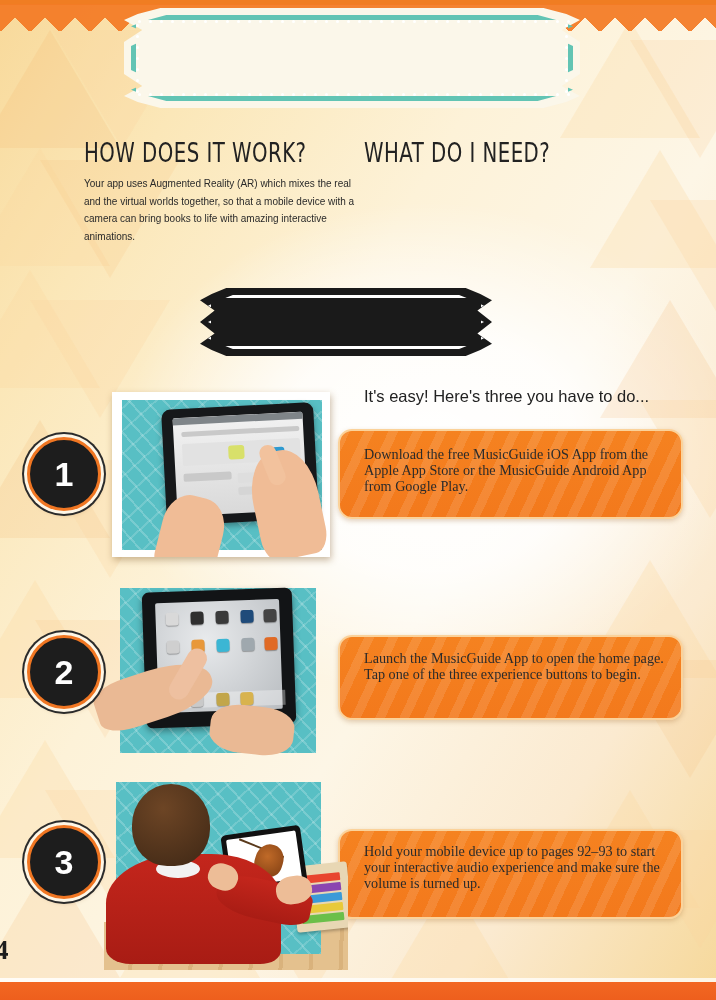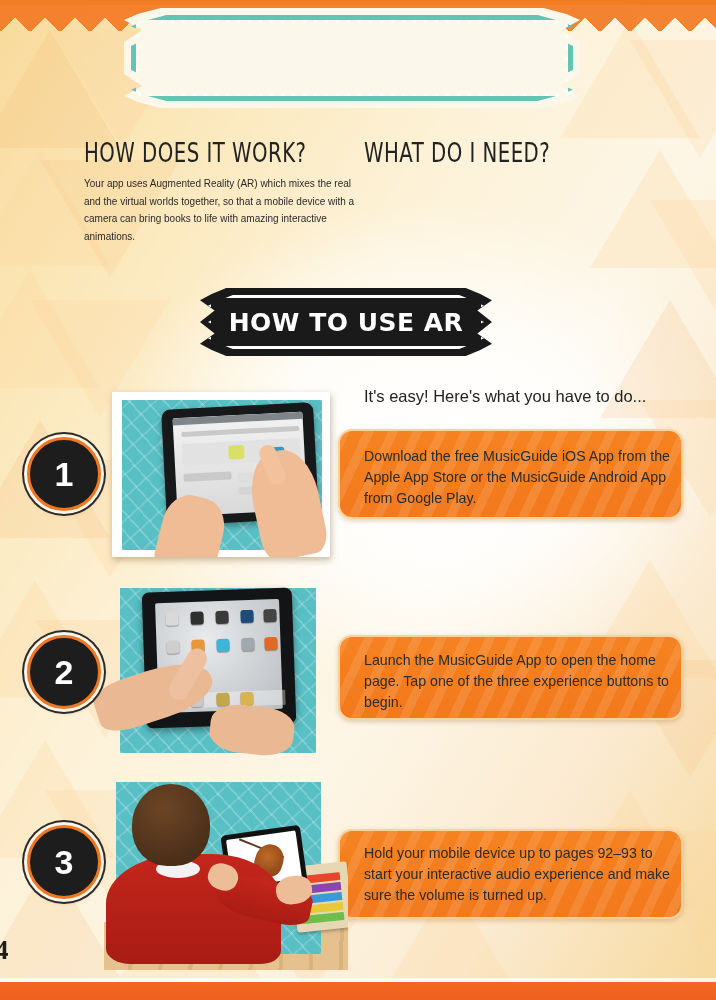--- a/index.html
+++ b/index.html
@@ -237,23 +237,23 @@
         rgba(255,255,255,0.11) 0px,
         rgba(255,255,255,0.11) 9px,
         rgba(255,255,255,0) 9px,
         rgba(255,255,255,0) 22px),
       linear-gradient(#f58220, #f3791c);
     border: 2px solid #fbd29a;
     box-shadow: 0 2px 5px rgba(150,90,30,.28);
   }
   .step-text {
     position: absolute;
-    font-family: Liberation Sans, sans-serif;
+    font-family: Liberation Serif, serif;
     font-size: 14.2px;
-    line-height: 21px;
+    line-height: 16px;
     color: #2b2b2b;
   }
 
   .box1 { left: 338px; top: 429px; width: 345px; height: 90px; }
   .txt1 { left: 364px; top: 446px; width: 310px; }
 
   .box2 { left: 338px; top: 635px; width: 345px; height: 85px; }
   .txt2 { left: 364px; top: 650px; width: 310px; }
 
   .box3 { left: 338px; top: 829px; width: 345px; height: 90px; }
@@ -566,23 +566,22 @@
     <h2>HOW DOES IT WORK?</h2>
     <p>Your app uses Augmented Reality (AR) which mixes the real and the virtual worlds together, so that a mobile device with a camera can bring books to life with amazing interactive animations.</p>
   </div>
 
   <div class="col right">
     <h2>WHAT DO I NEED?</h2>
   </div>
 
   <div class="ar-banner"></div>
   <div class="ar-banner-line"></div>
-  <div class="ar-banner-text">HOW TO USE AR</div>
-
-  <div class="lead-in">It's easy! Here's what you have to do...</div>
+
+  <div class="lead-in">It's easy! Here's three you have to do...</div>
 
   <div class="step-box box1"></div>
   <div class="step-text txt1">Download the free MusicGuide iOS App from the Apple App Store or the MusicGuide Android App from Google Play.</div>
 
   <div class="photo p1">
     <div class="photo-white"></div>
     <div class="mat photo-teal"></div>
     <div class="tablet1">
       <div class="screen">
         <div class="bar-top"></div>

